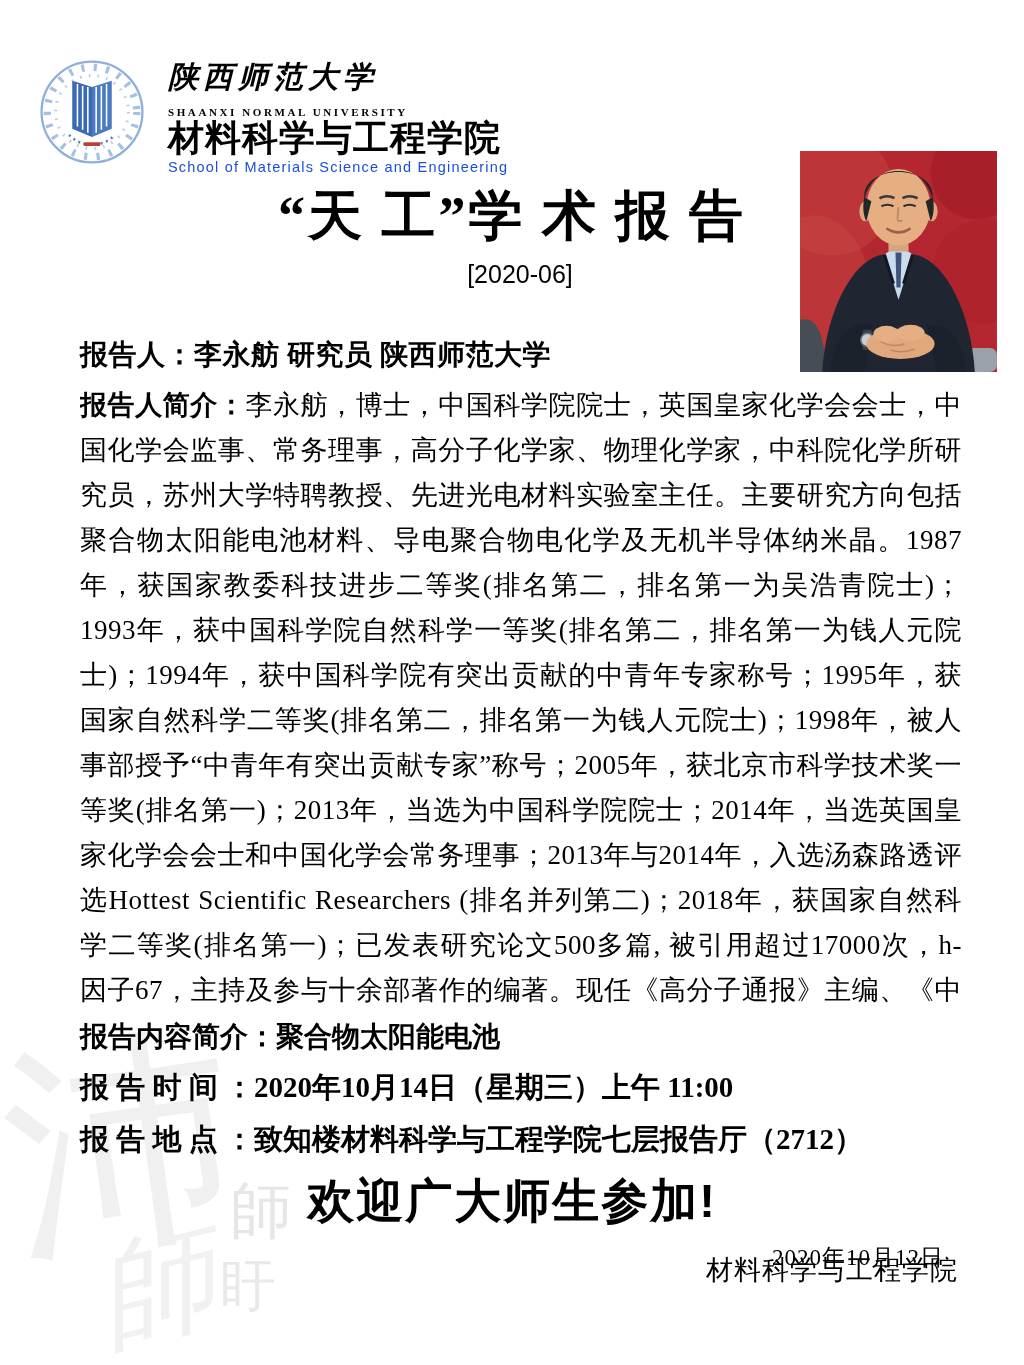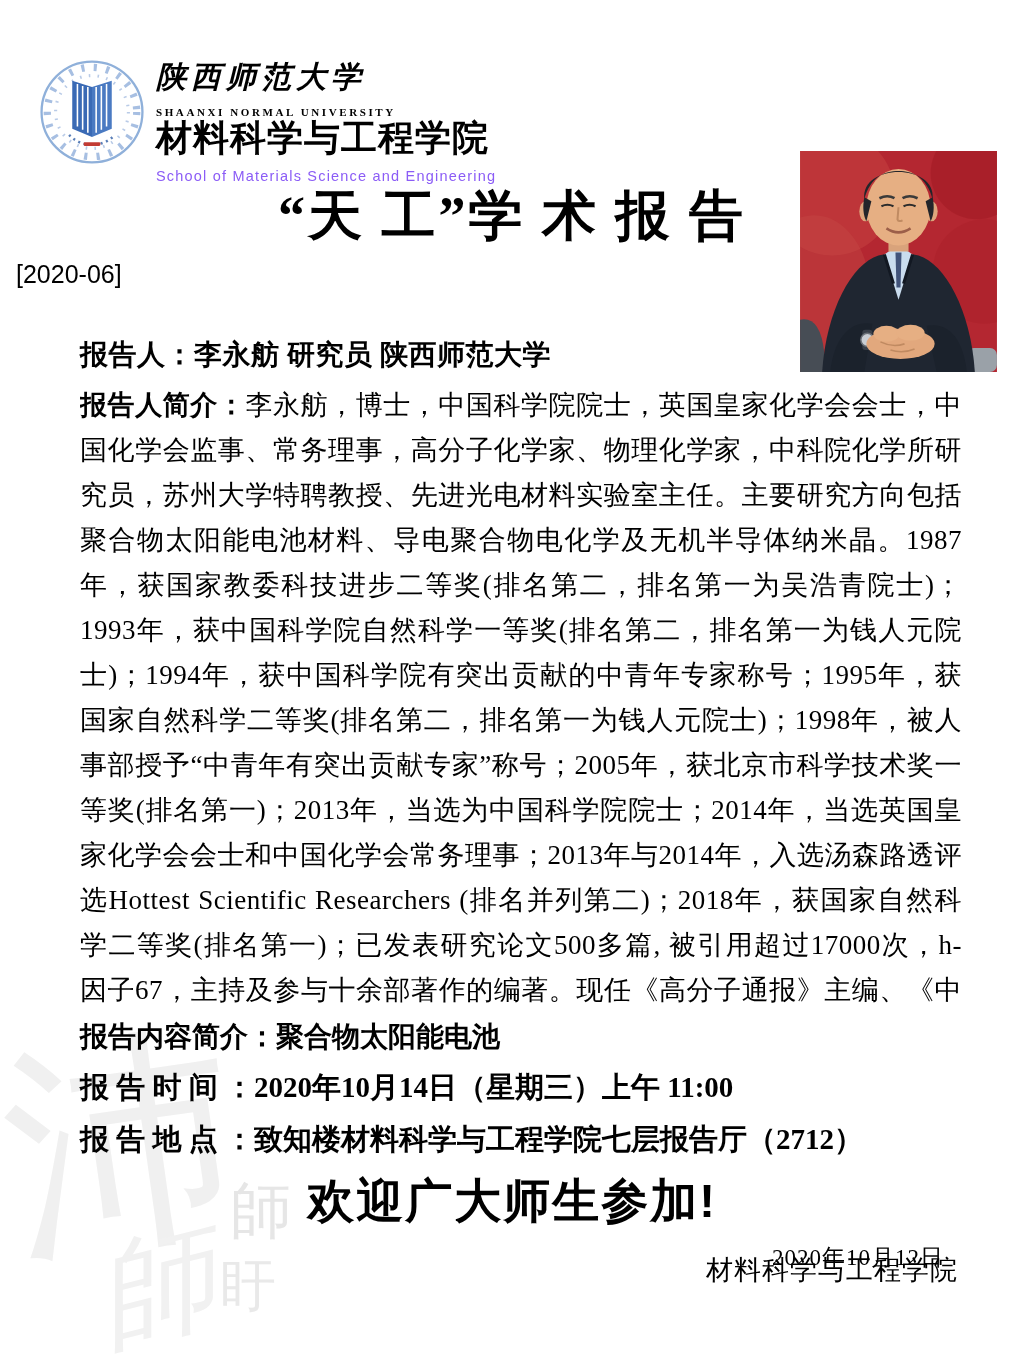--- a/index.html
+++ b/index.html
@@ -11,34 +11,34 @@
   .abs { position:absolute; z-index:2; }
 
   
   .wm { position:absolute; z-index:1; color:#ededed; font-family:"DejaVu Serif",serif; line-height:1; user-select:none; }
   .wm-1 { left:6px;   top:1030px; font-size:230px; transform:rotate(-8deg);  color:#f0f0f0; }
   .wm-2 { left:230px; top:1180px; font-size:62px;  color:#e6e6e6; }
   .wm-3 { left:220px; top:1258px; font-size:56px;  color:#e9e9e9; }
   .wm-4 { left:96px;  top:1228px; font-size:118px; transform:rotate(-14deg); font-style:italic; color:#f1f1f1; }
 
   
-  .logo-row { left:40px; top:60px; display:flex; align-items:flex-start; gap:12px; }
+  .logo-row { left:40px; top:60px; display:flex; align-items:flex-start; gap:24px; }
   .seal { width:104px; height:104px; flex:0 0 auto; }
   .uni-cn { font-size:30px; font-weight:bold; font-style:italic; letter-spacing:5px; line-height:1.1;
             font-family:"DejaVu Serif","Liberation Serif",serif; }
   .uni-en { font-size:11px; font-weight:bold; letter-spacing:2.6px; margin-top:13px;
             font-family:"Liberation Serif",serif; }
   .school-cn { font-size:36px; font-weight:900; letter-spacing:1px; margin-top:1px; line-height:1.05;
                font-family:"Liberation Sans","DejaVu Sans",sans-serif; }
-  .school-en { font-size:14.5px; color:#8b5cf6; letter-spacing:1.2px; margin-top:11px;
+  .school-en { font-size:14.5px; color:#1d4ed8; letter-spacing:1.2px; margin-top:2px;
                font-family:"Liberation Sans","DejaVu Sans",sans-serif; }
 
   
   .title { left:0; right:0; top:180px; text-align:center; font-size:54px; font-weight:bold; letter-spacing:3px; }
-  .issue { left:0; right:0; top:260px; font-size:25px;
+  .issue { left:0; right:0; top:260px; text-align:center; font-size:25px;
            font-family:"Liberation Sans","DejaVu Sans",sans-serif;padding-left:16px; }
 
   
   .photo { left:800px; top:151px; width:197px; height:221px; }
 
   
   .speaker { left:80px; top:336px; font-size:28px; font-weight:bold; letter-spacing:0.5px; }
   .bio { left:80px; top:383px; width:882px; height:632px; overflow:hidden;
          font-size:27px; line-height:45px; text-align:justify; letter-spacing:0.5px; }
   .lbl { font-weight:bold; }

